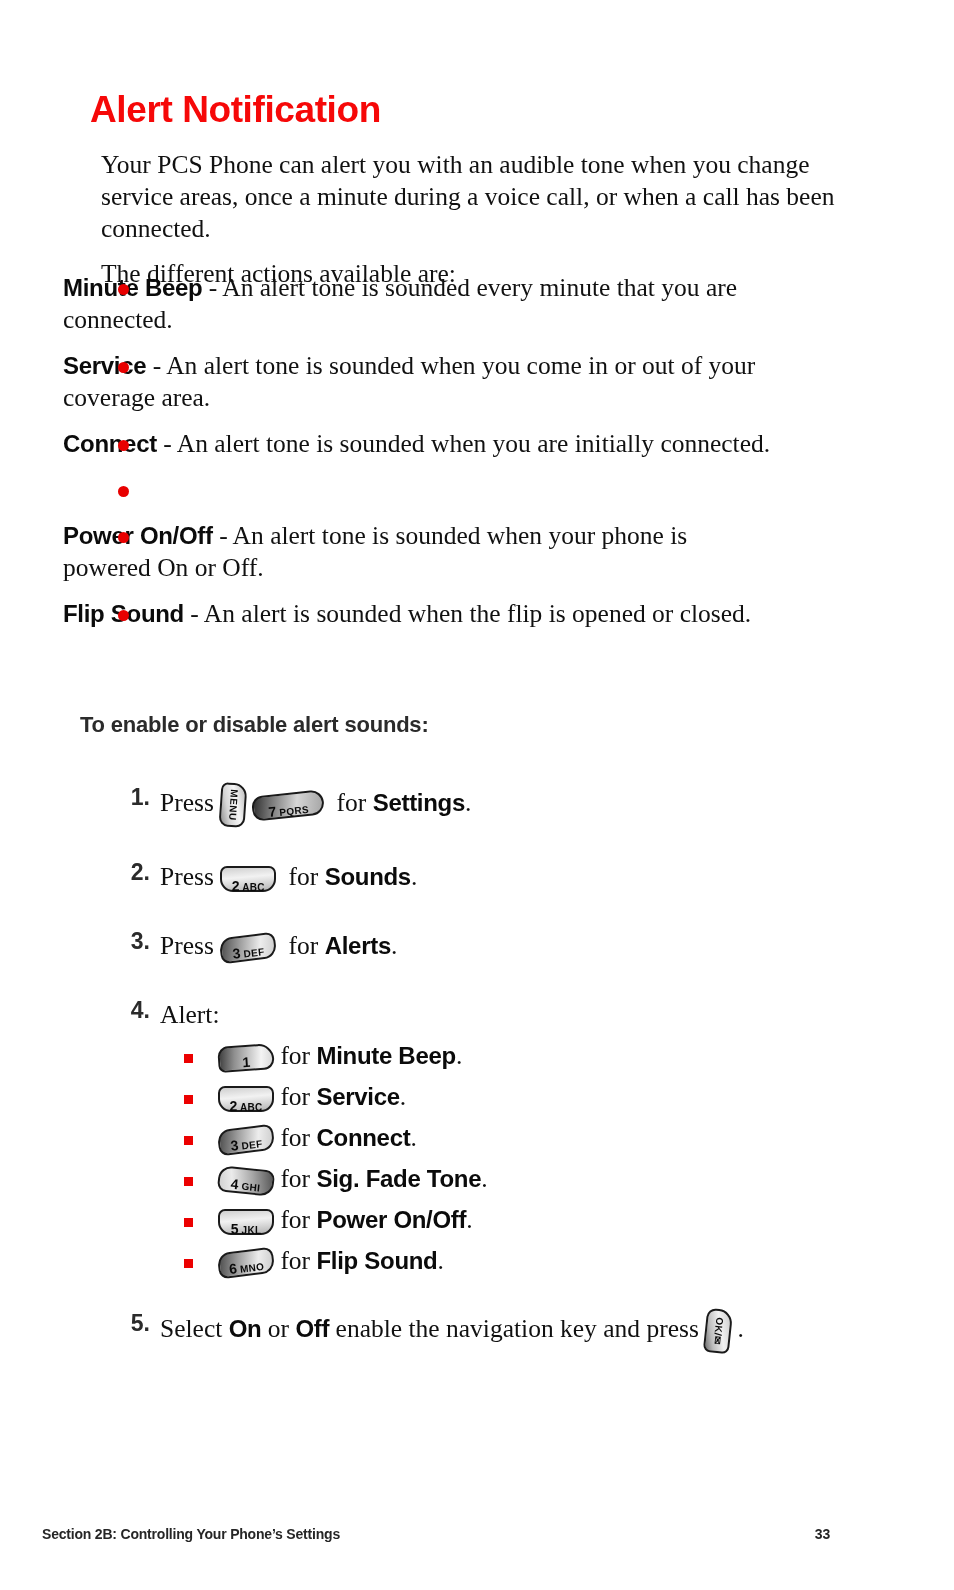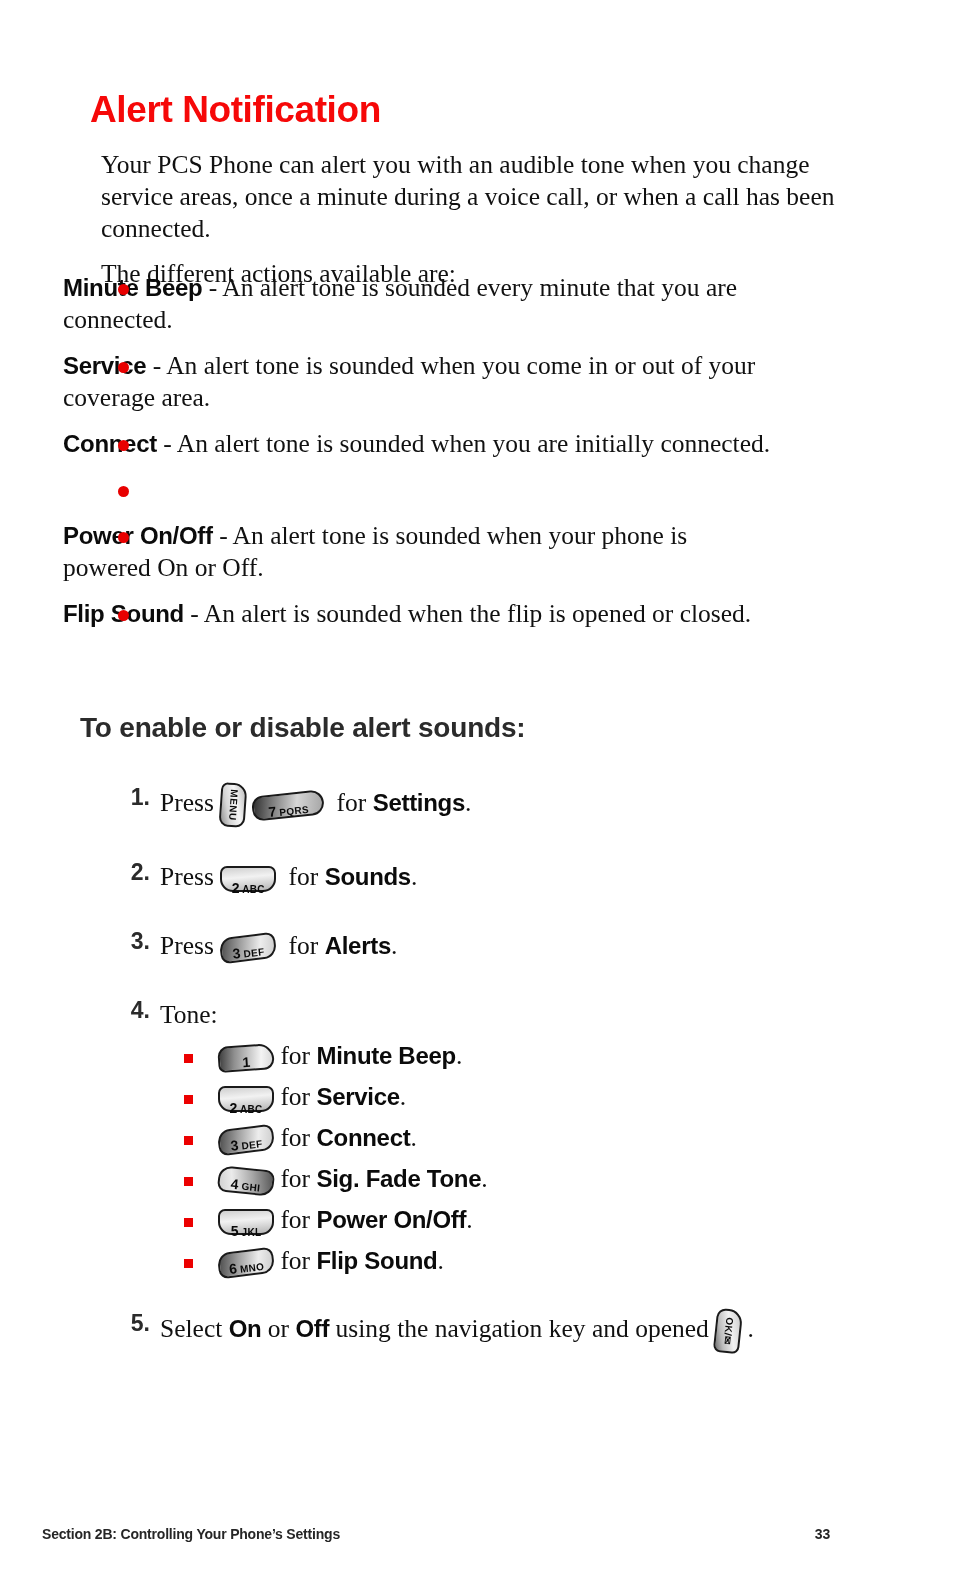--- a/index.html
+++ b/index.html
@@ -75,21 +75,21 @@
     color: #0b0b0b;
   }
 
   
   .sub-heading {
     position: absolute;
     left: 80px;
     top: 712px;
     font-family: "Liberation Sans", sans-serif;
     font-weight: bold;
-    font-size: 28px;
+    font-size: 22px;
     letter-spacing: -0.2px;
     color: #2b2b2b;
   }
 
   
   .steps { position: absolute; left: 0; top: 752px; width: 954px; }
   .step {
     position: relative;
     min-height: 38px;
     margin-bottom: 9px;
@@ -158,21 +158,21 @@
     border: 2px solid #1a1a1a;
   }
   .key .kd { position: relative; z-index: 2; display: inline-block; }
   .key .kn { font-size: 14px; }
   .key .kl { font-size: 10px; letter-spacing: 0.3px; }
 
   
   .key-flat {
     width: 56px;
     height: 26px;
-    line-height: 33px;
+    line-height: 28px;
     border-radius: 7px 7px 13px 13px;
     background: linear-gradient(175deg, #cfcfcf 0%, #f2f2f2 42%, #b5b5b5 100%);
   }
   
   .key-tiltL {
     width: 56px;
     height: 26px;
     line-height: 23px;
     border-radius: 13px 9px 13px 9px;
     transform: rotate(-7deg);
@@ -305,33 +305,33 @@
         <div class="step">
           <span class="num">2.</span>
           <div class="step-body"><span>Press </span><span class="key key-flat"><span class="kd"><span class="kn">2</span><span class="kl"> ABC</span></span></span><span class="key-spacer"></span><span> for </span><span class="bold-s">Sounds</span><span>.</span></div>
         </div>
         <div class="step">
           <span class="num">3.</span>
           <div class="step-body"><span>Press </span><span class="key key-tiltL"><span class="kd"><span class="kn">3</span><span class="kl"> DEF</span></span></span><span class="key-spacer"></span><span> for </span><span class="bold-s">Alerts</span><span>.</span></div>
         </div>
         <div class="step">
           <span class="num">4.</span>
-          <div class="step-body"><span>Tone: </span></div>
+          <div class="step-body"><span>Alert: </span></div>
           <div class="subitems">
             <div class="subitem"><span class="sq"></span><span class="key key-one"><span class="kd"><span class="kn">1</span></span></span><span> for </span><span class="bold-s">Minute Beep</span><span>.</span></div>
             <div class="subitem"><span class="sq"></span><span class="key key-flat"><span class="kd"><span class="kn">2</span><span class="kl"> ABC</span></span></span><span> for </span><span class="bold-s">Service</span><span>.</span></div>
             <div class="subitem"><span class="sq"></span><span class="key key-tiltL"><span class="kd"><span class="kn">3</span><span class="kl"> DEF</span></span></span><span> for </span><span class="bold-s">Connect</span><span>.</span></div>
             <div class="subitem"><span class="sq"></span><span class="key key-tiltR"><span class="kd"><span class="kn">4</span><span class="kl"> GHI</span></span></span><span> for </span><span class="bold-s">Sig. Fade Tone</span><span>.</span></div>
             <div class="subitem"><span class="sq"></span><span class="key key-flat"><span class="kd"><span class="kn">5</span><span class="kl"> JKL</span></span></span><span> for </span><span class="bold-s">Power On/Off</span><span>.</span></div>
             <div class="subitem"><span class="sq"></span><span class="key key-tiltL"><span class="kd"><span class="kn">6</span><span class="kl"> MNO</span></span></span><span> for </span><span class="bold-s">Flip Sound</span><span>.</span></div>
           </div>
         </div>
         <div class="step">
           <span class="num">5.</span>
-          <div class="step-body"><span>Select </span><span class="bold-s">On</span><span> or </span><span class="bold-s">Off</span><span> using the navigation key and opened </span><span class="key key-ok"><span class="vtxt">OK/✉</span></span><span> .</span></div>
+          <div class="step-body"><span>Select </span><span class="bold-s">On</span><span> or </span><span class="bold-s">Off</span><span> enable the navigation key and press </span><span class="key key-ok"><span class="vtxt">OK/✉</span></span><span> .</span></div>
         </div>
       </div>
 
   </div>
 
   <div class="footer">
     <span>Section 2B: Controlling Your Phone’s Settings</span>
     <span>33</span>
   </div>
 

